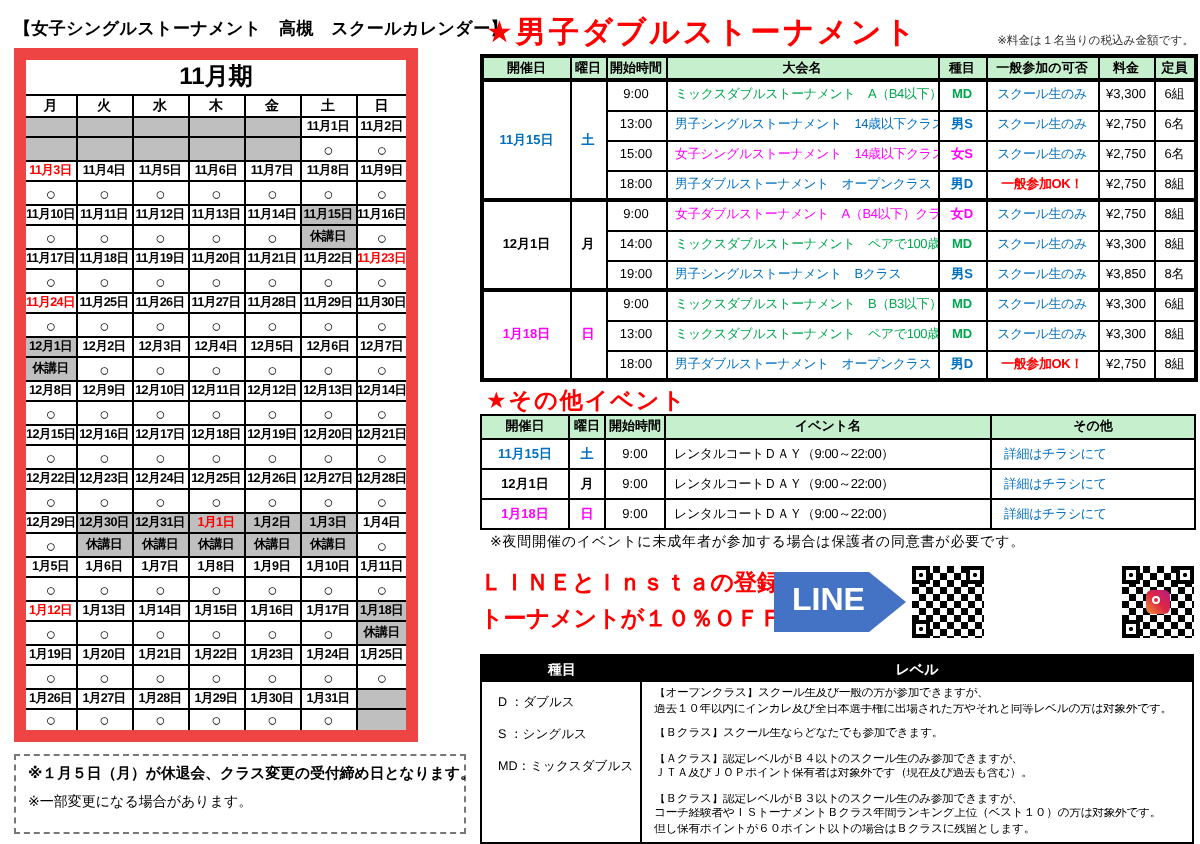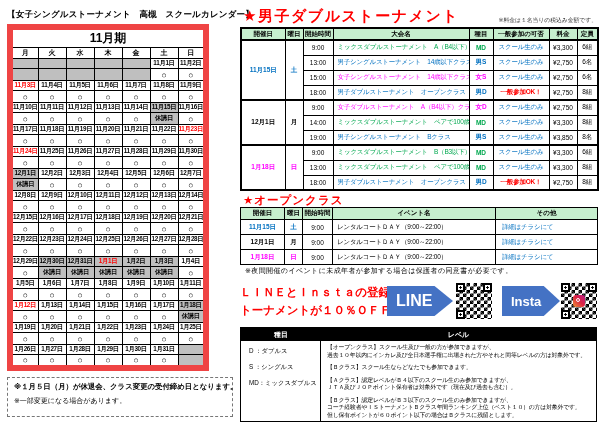--- a/index.html
+++ b/index.html
@@ -466,21 +466,21 @@
           <td>18:00</td>
           <td class="nm c-b">男子ダブルストーナメント　オープンクラス</td>
           <td class="bold c-b">男D</td>
           <td class="oth c-r bold">一般参加OK！</td>
           <td>¥2,750</td>
           <td>8組</td>
         </tr>
       </tbody>
   </table>
 
-  <div class="events-title">★オープンクラス</div>
+  <div class="events-title">★その他イベント</div>
 
   <table class="rtab" id="events-table">
     <colgroup>
       <col style="width:44px">
         <col style="width:18px">
         <col style="width:30px">
         <col style="width:163px">
         <col style="width:102px">
     </colgroup>
     <thead>
@@ -523,21 +523,20 @@
     <div>ＬＩＮＥとＩｎｓｔａの登録で</div>
     <div>トーナメントが１０％ＯＦＦ！</div>
   </div>
 
   <div class="arrow line">LINE</div>
   <div class="qr q1">
     <div class="f f1"></div>
     <div class="f f2"></div>
     <div class="f f3"></div>
   </div>
-  <div class="arrow insta">Insta</div>
   <div class="qr q2">
     <div class="f f1"></div>
     <div class="f f2"></div>
     <div class="f f3"></div>
     <div class="ig">
         <div class="c"></div>
       </div>
   </div>
 
   <div class="legend">

